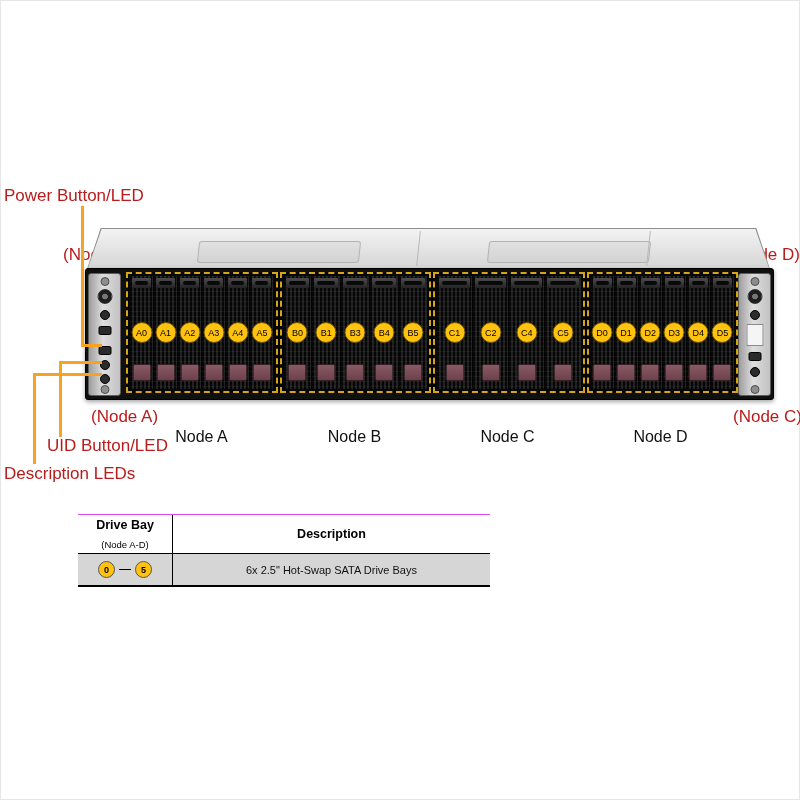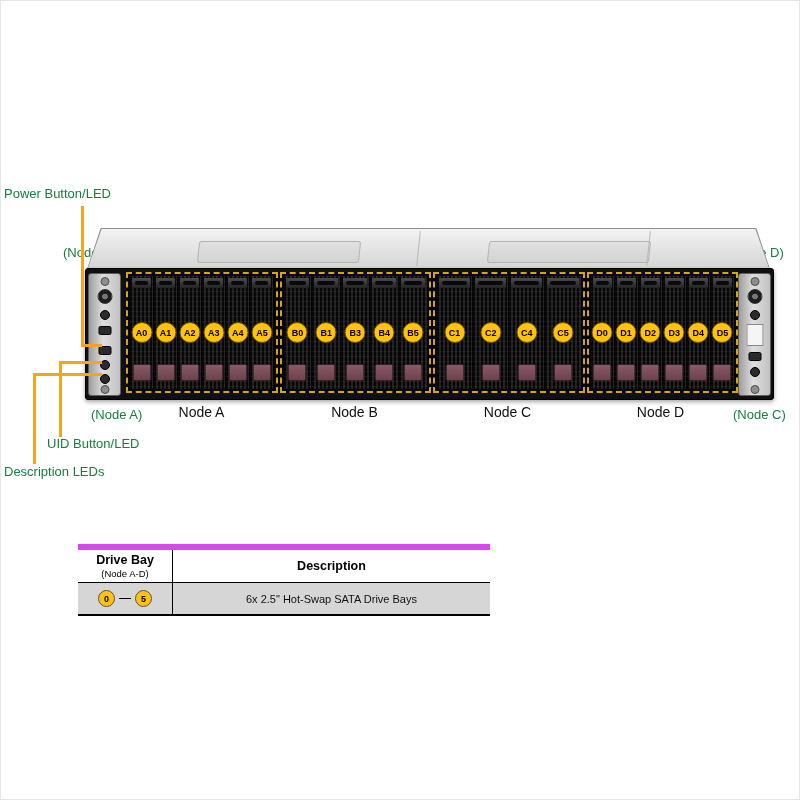--- a/index.html
+++ b/index.html
@@ -3,21 +3,21 @@
 <meta charset="utf-8">
 <title>Server Front View Diagram</title>
 <style>
   html,body { margin:0; padding:0; background:#fff; }
   .canvas {
     position:relative; width:800px; height:800px; background:#fff;
     font-family:"Liberation Sans", sans-serif; overflow:hidden;
     box-shadow: inset 0 0 0 1px #e6e6e6;
   }
   
-  .callout { position:absolute; font-size:13px; color:#15803d; white-space:nowrap; }
+  .callout { position:absolute; font-size:17px; color:#b91c1c; white-space:nowrap; }
   
   .cline { position:absolute; background:#f6a41f; z-index:6; }
   
   .chassis-lid { position:absolute; left:87px; top:228px; width:683px; height:41px; z-index:1; }
   .lid-outer { position:absolute; inset:0; background:#8f8f8f;
     clip-path:polygon(2% 0, 98% 0, 100% 100%, 0 100%); }
   .lid-inner { position:absolute; inset:1px; background:linear-gradient(180deg,#f3f3f3,#d5d5d5);
     clip-path:polygon(2% 0, 98% 0, 100% 100%, 0 100%); }
   .lid-recess { position:absolute; top:12px; height:20px; width:160px;
     border:1px solid #b3b3b3; border-radius:3px; background:rgba(0,0,0,0.03);
@@ -50,39 +50,39 @@
   .drive { flex:1; position:relative; border-radius:1px;
     background:
       repeating-linear-gradient(180deg, rgba(255,255,255,0.05) 0 1px, transparent 1px 5px),
       repeating-linear-gradient(90deg, #060606 0 2px, #212121 2px 4px); }
   .drive-handle { position:absolute; top:2px; left:2px; right:2px; height:10px;
     background:linear-gradient(180deg,#4c4c4c,#242424); border-radius:1px; }
   .drive-handle .slot { position:absolute; left:3px; right:3px; top:3px; height:4px;
     background:#090909; border-radius:2px; display:block; }
   .drive-circle { position:absolute; top:46px; left:50%; transform:translateX(-50%);
     width:19px; height:19px; border-radius:50%; background:#ffc20e; border:1px solid #6b5200;
-    color:#000; font-size:9px; font-weight:bold; display:flex; align-items:center;
+    color:#000; font-size:9px; font-weight:normal; display:flex; align-items:center;
     justify-content:center; z-index:3; }
   .drive-latch { position:absolute; bottom:8px; left:50%; transform:translateX(-50%);
     width:17px; height:15px; background:linear-gradient(180deg,#8a5a64,#6c414d);
     border:1px solid #352026; border-radius:2px; }
   
   .node-labels { position:absolute; left:125px; top:404px; width:612px; display:flex; }
-  .node-name { flex:1; text-align:center; font-size:14px; color:#111; }
-  
-  .spec-table { position:absolute; left:78px; top:544px; width:412px;
-    border-top:6px solid #d946ef; border-bottom:2px solid #000; }
+  .node-name { flex:1; text-align:center; font-size:16px; color:#111;margin-top:24px; }
+  
+  .spec-table { position:absolute; left:78px; top:514px; width:412px;
+    border-top:1px solid #d946ef; border-bottom:2px solid #000; }
   .spec-row { display:flex; align-items:stretch; }
   .spec-row.header { background:#fff; border-bottom:1px solid #000; }
   .spec-row.data { background:#d6d6d6; }
   .col-bay { width:95px; border-right:1px solid #000; display:flex; flex-direction:column;
     align-items:center; justify-content:center; padding:3px 0; box-sizing:border-box; }
   .col-desc { flex:1; display:flex; align-items:center; justify-content:center; padding:3px 0; }
   .th-main { font-size:12.5px; font-weight:bold; color:#000; }
-  .th-sub { font-size:9.5px; color:#000; margin-top:1px; }
+  .th-sub { font-size:9.5px; color:#000; margin-top:7px; }
   .desc-text { font-size:11px; color:#111; }
   .range-wrap { display:flex; align-items:center; justify-content:center; padding:4px 0; }
   .range-circle { width:15px; height:15px; border-radius:50%; background:#ffc20e;
     border:1px solid #555; color:#000; font-size:9px; font-weight:bold;
     display:flex; align-items:center; justify-content:center; }
   .range-dash { width:12px; height:0; border-top:1.5px solid #000; margin:0 4px; }
 </style>
 </head>
 <body>
 

